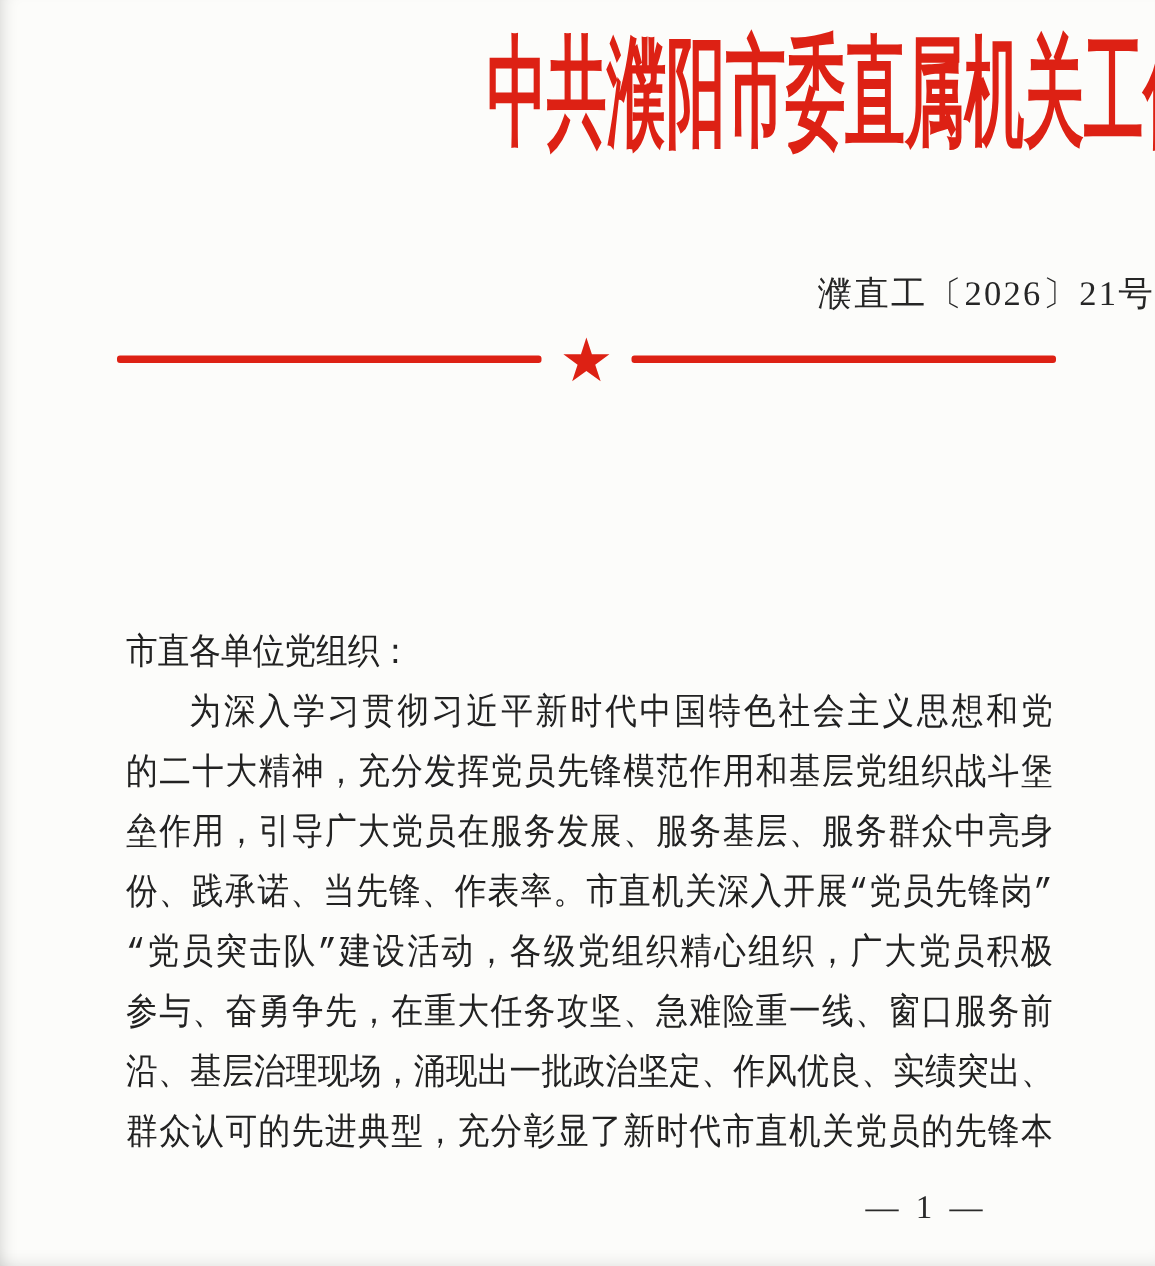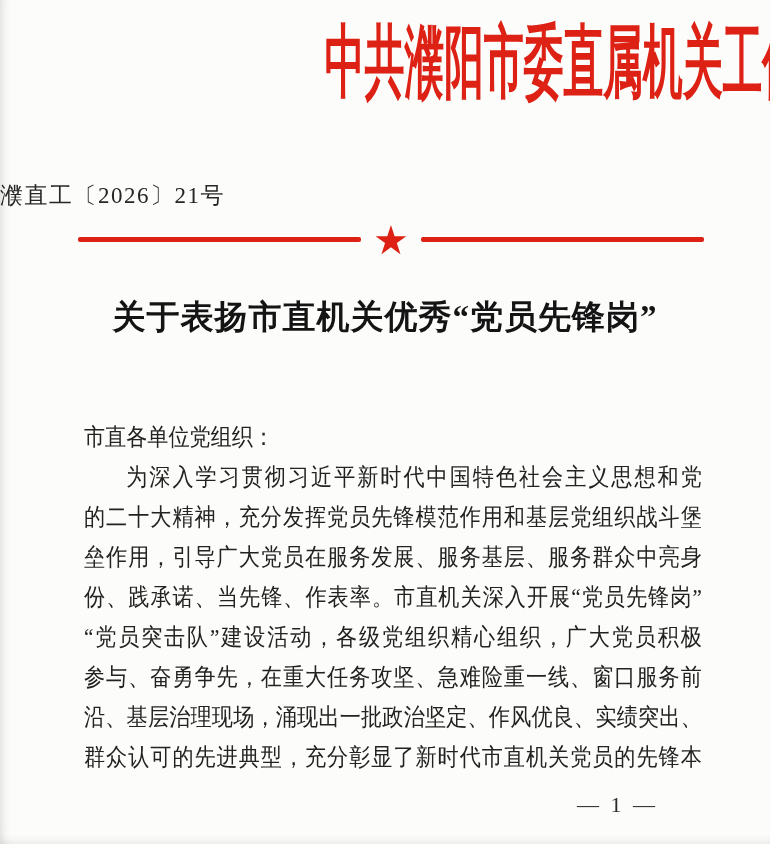--- a/index.html
+++ b/index.html
@@ -40,21 +40,21 @@
     transform: scale(0.51, 1.02);
     transform-origin: center center;
   }
 
   
   .doc-number {
     position: absolute;
     top: 180px;
     left: 0;
     width: 100%;
-    text-align: left;
+    text-align: right;
     font-size: 23px;
     letter-spacing: 1.5px;
     color: #262626;
   }
 
   
   .red-rule {
     position: absolute;
     top: 221px;
     left: 78px;
@@ -90,20 +90,21 @@
     letter-spacing: 1px;
     color: #141414;
   }
 
   
   .body-block {
     position: absolute;
     top: 417px;
     left: 84px;
     width: 618px;
+    font-family: Liberation Mono, monospace;
   }
   .body-line {
     width: 702px;
     height: 40px;
     line-height: 40px;
     font-size: 24px;
     transform: scaleX(0.88);
     transform-origin: left center;
     text-align: justify;
     text-align-last: justify;
@@ -138,21 +139,20 @@
 
   <div class="doc-number">濮直工〔2026〕21号</div>
 
   <div class="red-rule">
     <div class="bar"></div>
     <div class="star">★</div>
     <div class="bar"></div>
   </div>
 
   <div class="doc-title">
-    <div>关于表扬市直机关优秀“党员先锋岗”</div>
   </div>
 
   <div class="body-block">
     <div class="body-line salutation">市直各单位党组织：</div>
     <div class="body-line indent">为深入学习贯彻习近平新时代中国特色社会主义思想和党</div>
     <div class="body-line">的二十大精神，充分发挥党员先锋模范作用和基层党组织战斗堡</div>
     <div class="body-line">垒作用，引导广大党员在服务发展、服务基层、服务群众中亮身</div>
     <div class="body-line">份、践承诺、当先锋、作表率。市直机关深入开展“党员先锋岗”</div>
     <div class="body-line">“党员突击队”建设活动，各级党组织精心组织，广大党员积极</div>
     <div class="body-line">参与、奋勇争先，在重大任务攻坚、急难险重一线、窗口服务前</div>

